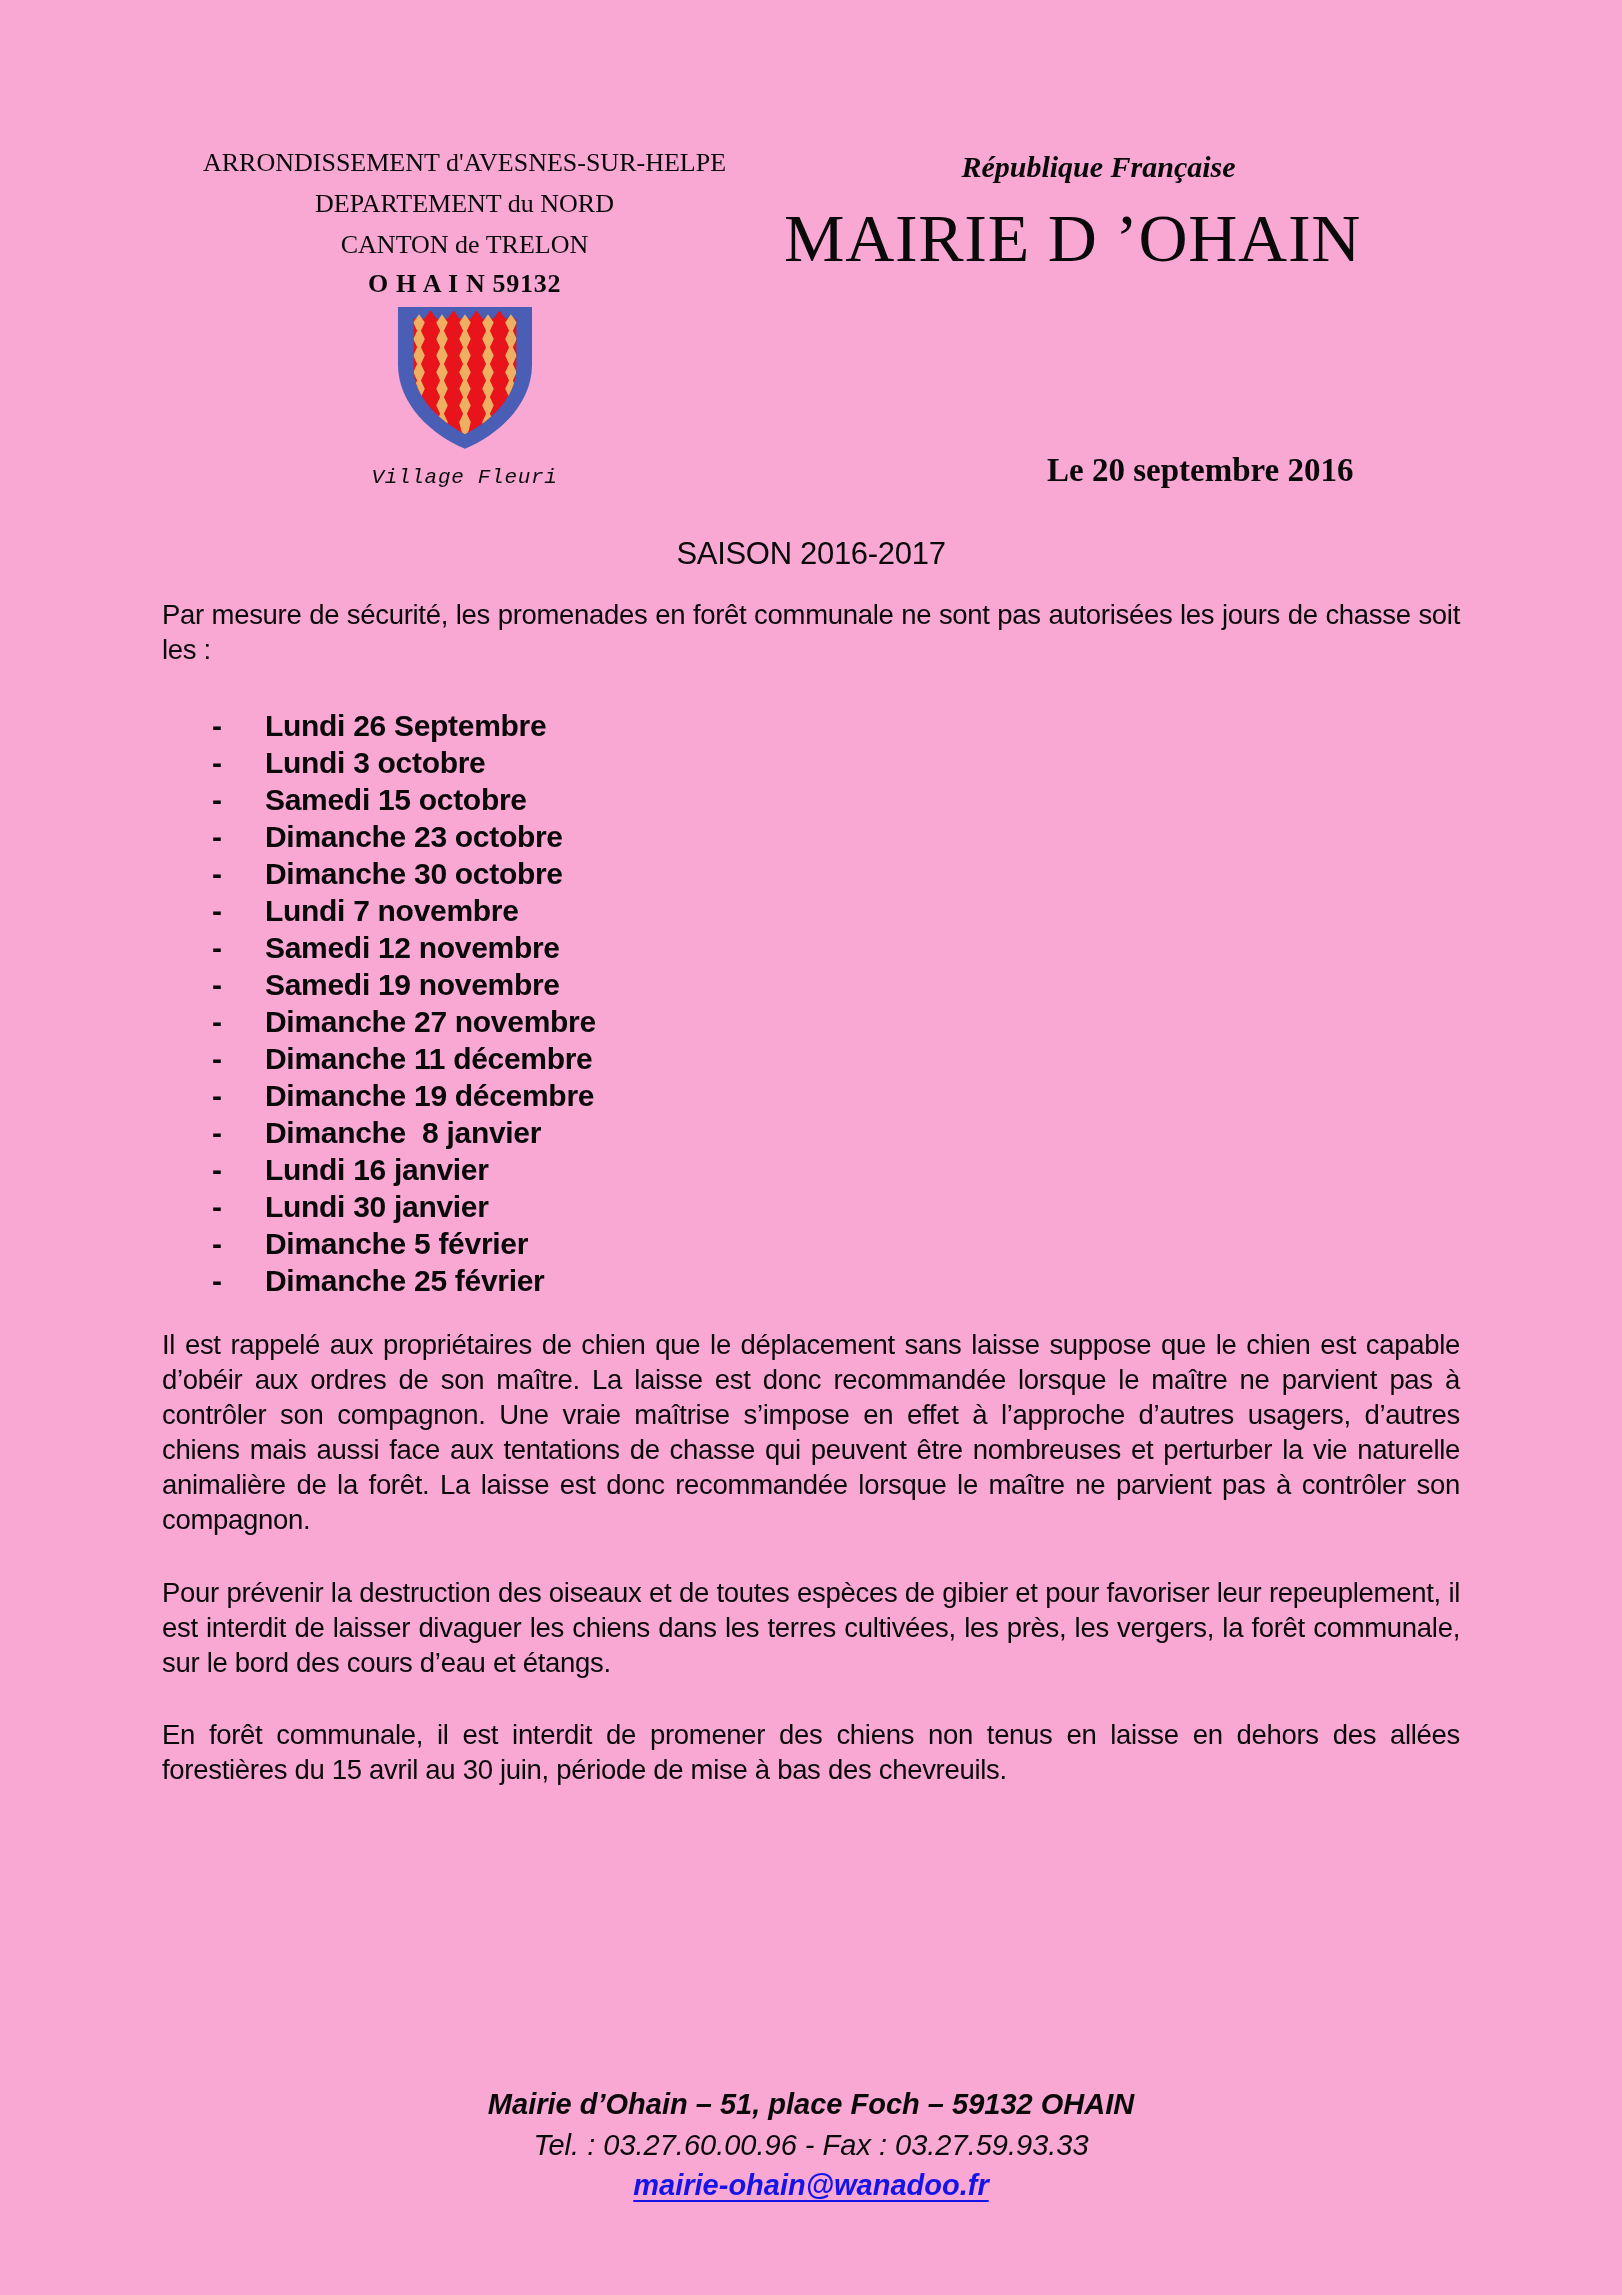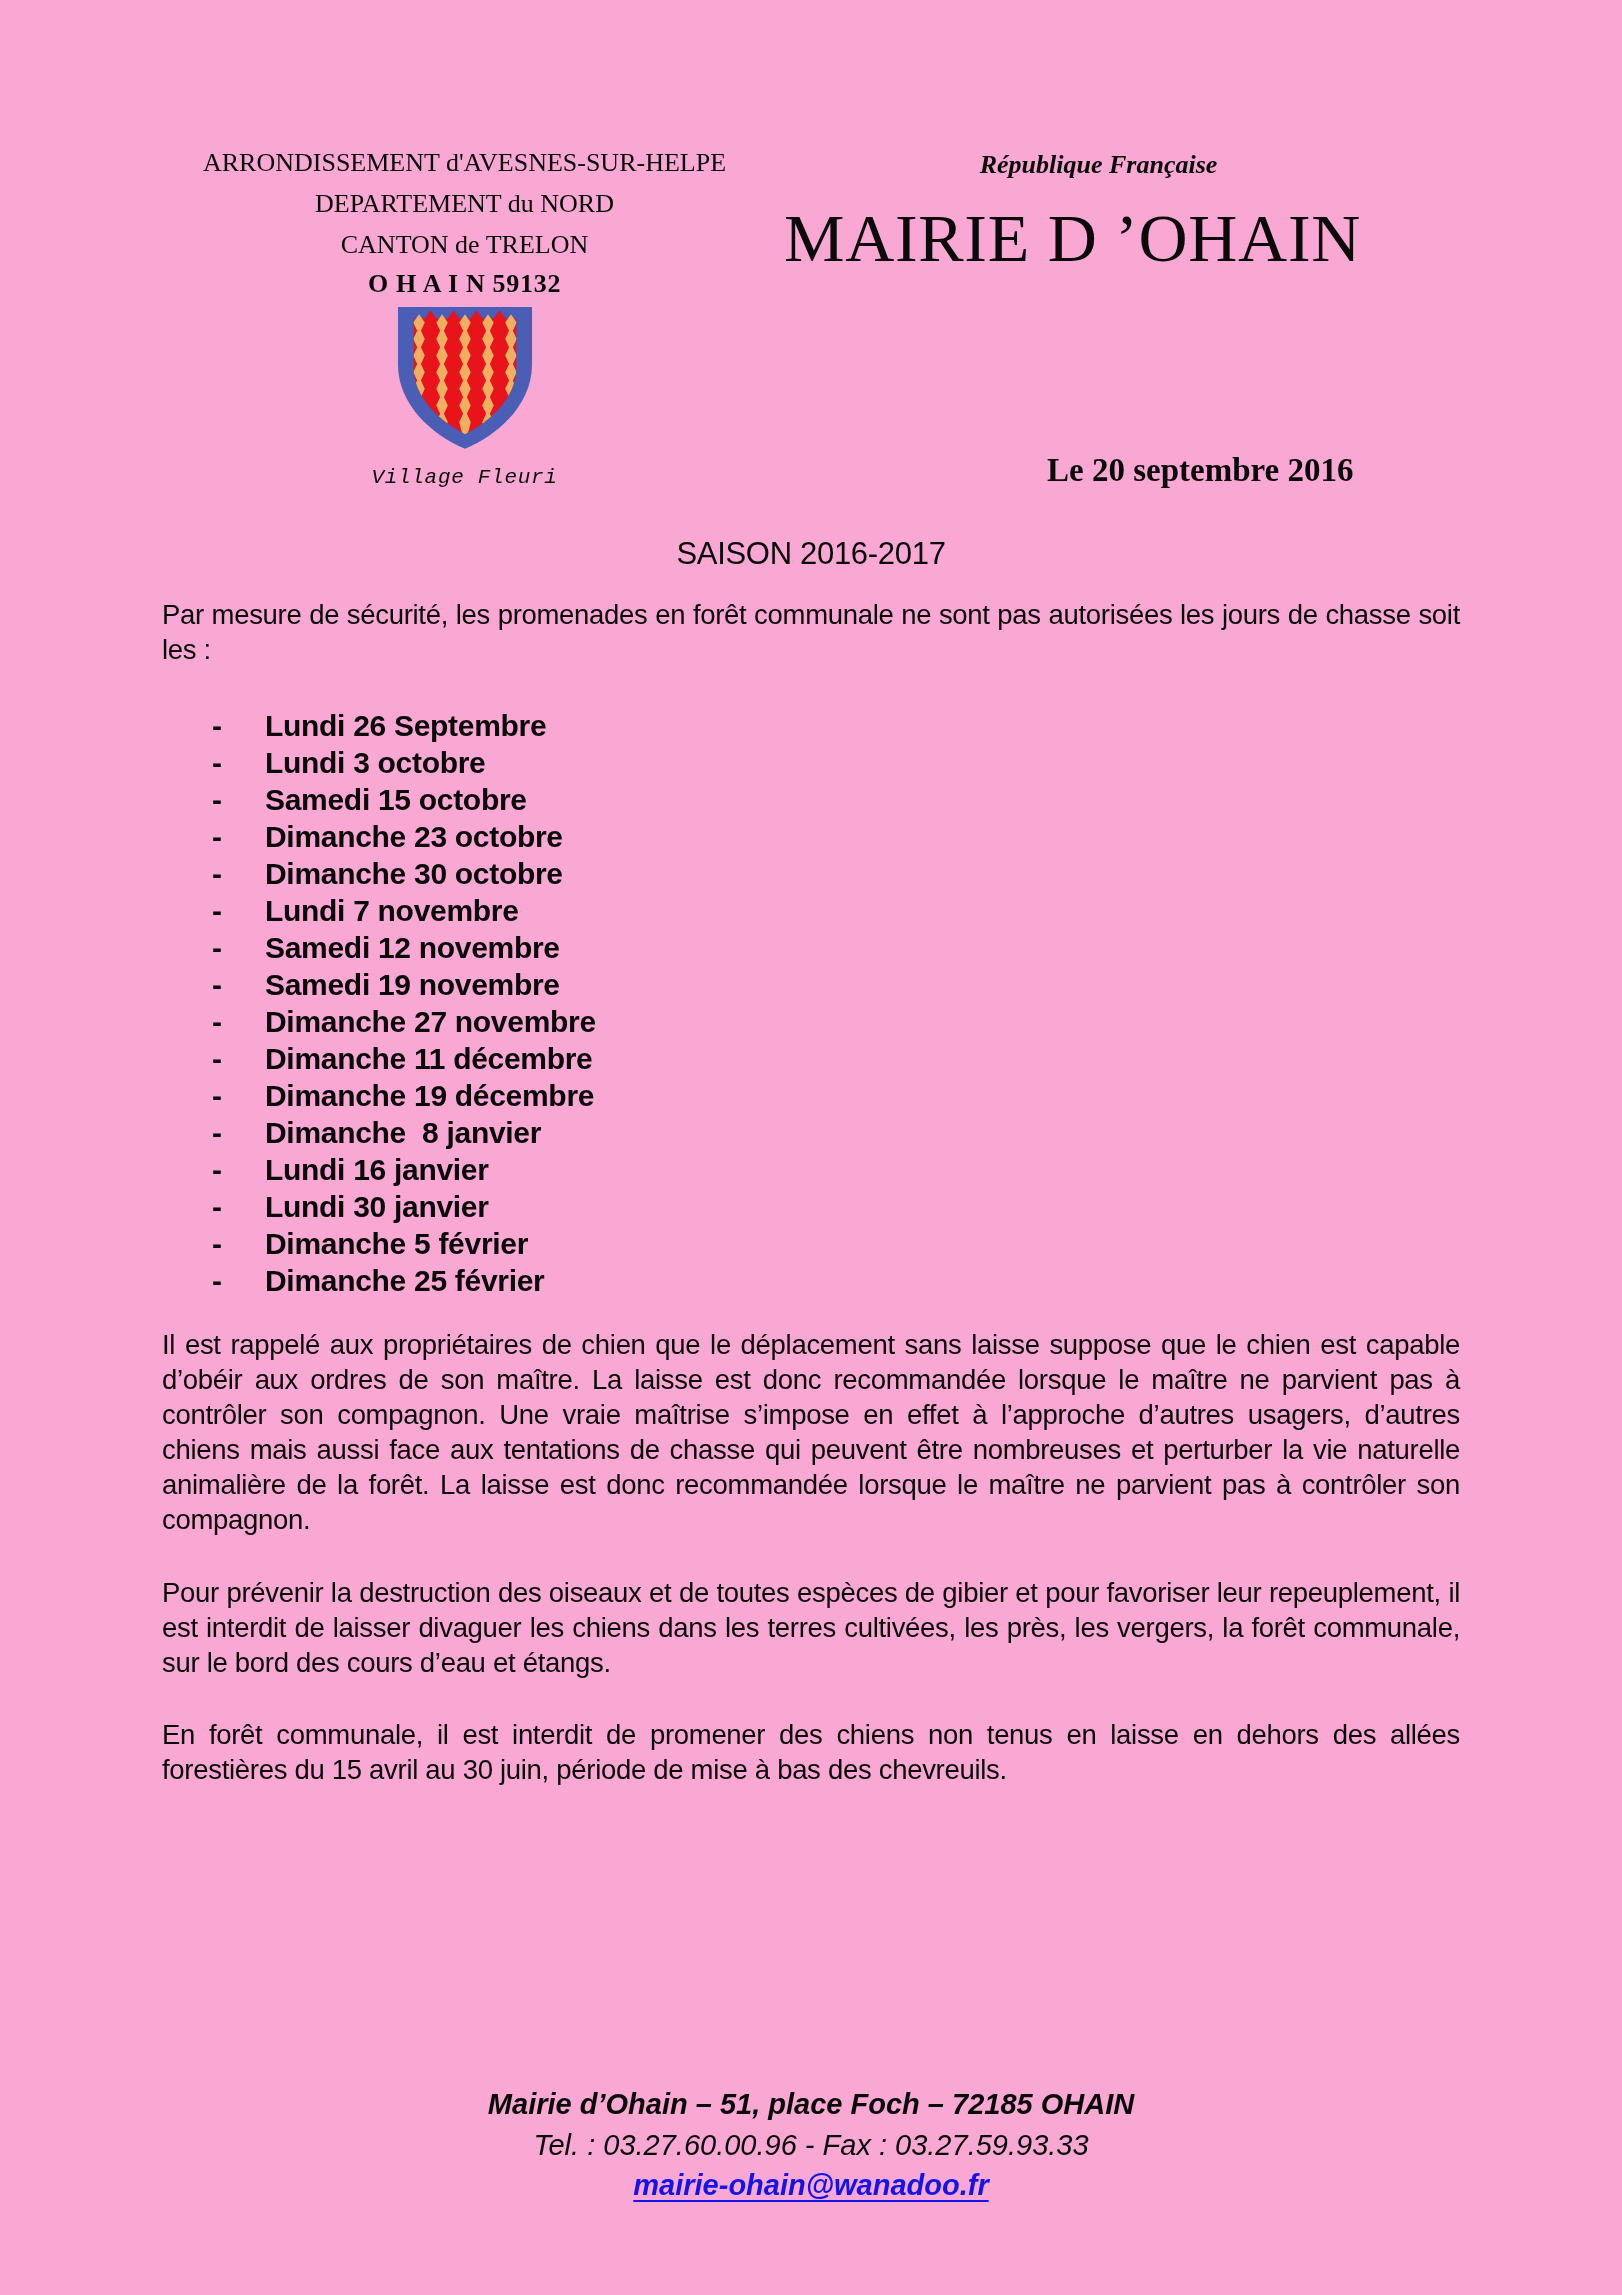--- a/index.html
+++ b/index.html
@@ -26,21 +26,21 @@
   .coat{position:absolute;left:391px;top:302px;width:148px;height:150px;}
   .motto{
     position:absolute;left:98px;top:466px;width:733px;text-align:center;
     font-family:Liberation Mono, monospace;font-style:italic;
     font-size:21px;letter-spacing:0.7px;
   }
   
   .republique{
     position:absolute;left:909px;top:150px;width:379px;text-align:center;
     font-family:"Liberation Serif", serif;font-weight:bold;font-style:italic;
-    font-size:26px;white-space:nowrap;
+    font-size:30px;white-space:nowrap;
   }
   .mairie-title{
     position:absolute;left:784px;top:202px;width:759px;
     font-family:"Liberation Serif", serif;
     font-size:68px;line-height:72px;letter-spacing:0.7px;white-space:nowrap;
   }
   .letter-date{
     position:absolute;left:1047px;top:452px;
     font-family:"Liberation Serif", serif;font-weight:bold;
     font-size:33px;white-space:nowrap;
@@ -192,18 +192,18 @@
     <div class="hunt-day">
         <span class="dash">-</span>
         <span class="day-text">Dimanche 25 février</span>
       </div>
   </div>
 
   <div class="bodyblock p-leash">Il est rappelé aux propriétaires de chien que le déplacement sans laisse suppose que le chien est capable d’obéir aux ordres de son maître. La laisse est donc recommandée lorsque le maître ne parvient pas à contrôler son compagnon. Une vraie maîtrise s’impose en effet à l’approche d’autres usagers, d’autres chiens mais aussi face aux tentations de chasse qui peuvent être nombreuses et perturber la vie naturelle animalière de la forêt. La laisse est donc recommandée lorsque le maître ne parvient pas à contrôler son compagnon.</div>
   <div class="bodyblock p-birds">Pour prévenir la destruction des oiseaux et de toutes espèces de gibier et pour favoriser leur repeuplement, il est interdit de laisser divaguer les chiens dans les terres cultivées, les près, les vergers, la forêt communale, sur le bord des cours d’eau et étangs.</div>
   <div class="bodyblock p-forest">En forêt communale, il est interdit de promener des chiens non tenus en laisse en dehors des allées forestières du 15 avril au 30 juin, période de mise à bas des chevreuils.</div>
 
-  <div class="footer-line f1">Mairie d’Ohain – 51, place Foch – 72185 OHAIN</div>
+  <div class="footer-line f1">Mairie d’Ohain – 51, place Foch – 59132 OHAIN</div>
   <div class="footer-line f2">Tel. : 03.27.60.00.96 - Fax : 03.27.59.93.33</div>
   <div class="footer-line f3"><span class="email-link">mairie-ohain@wanadoo.fr</span></div>
 
 </div>
 
 
 </body></html>

